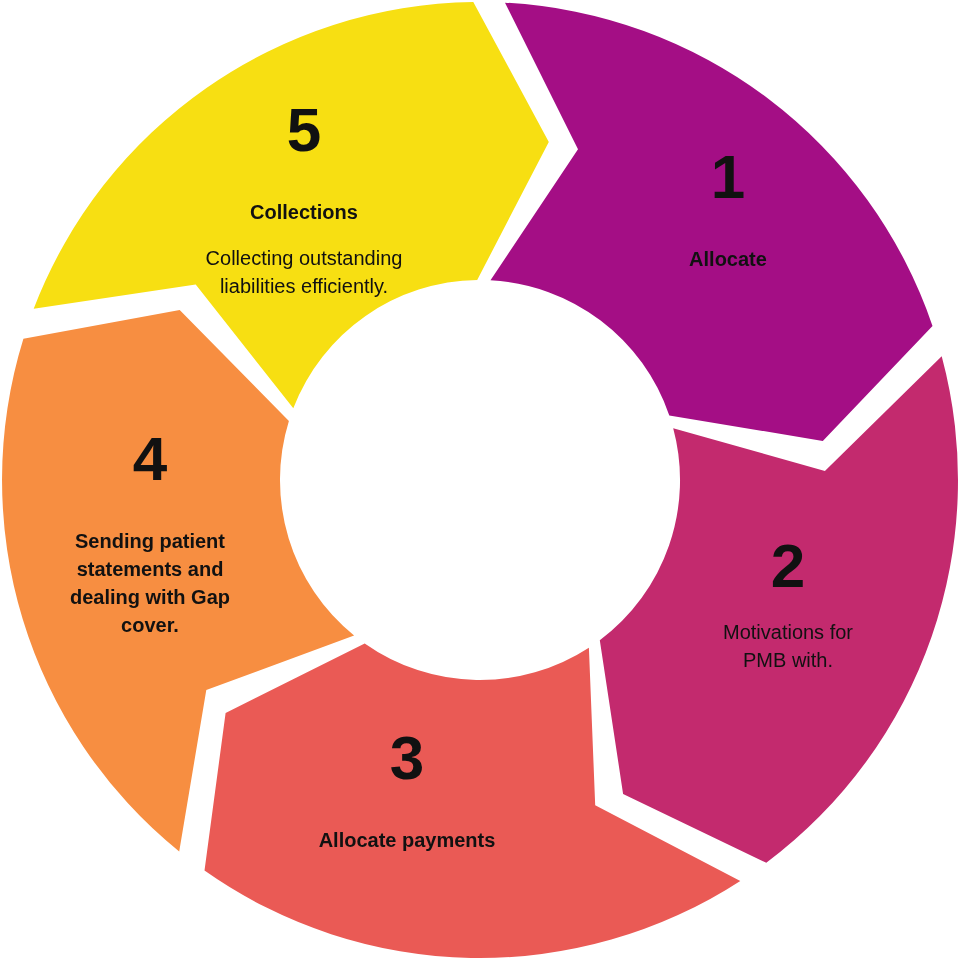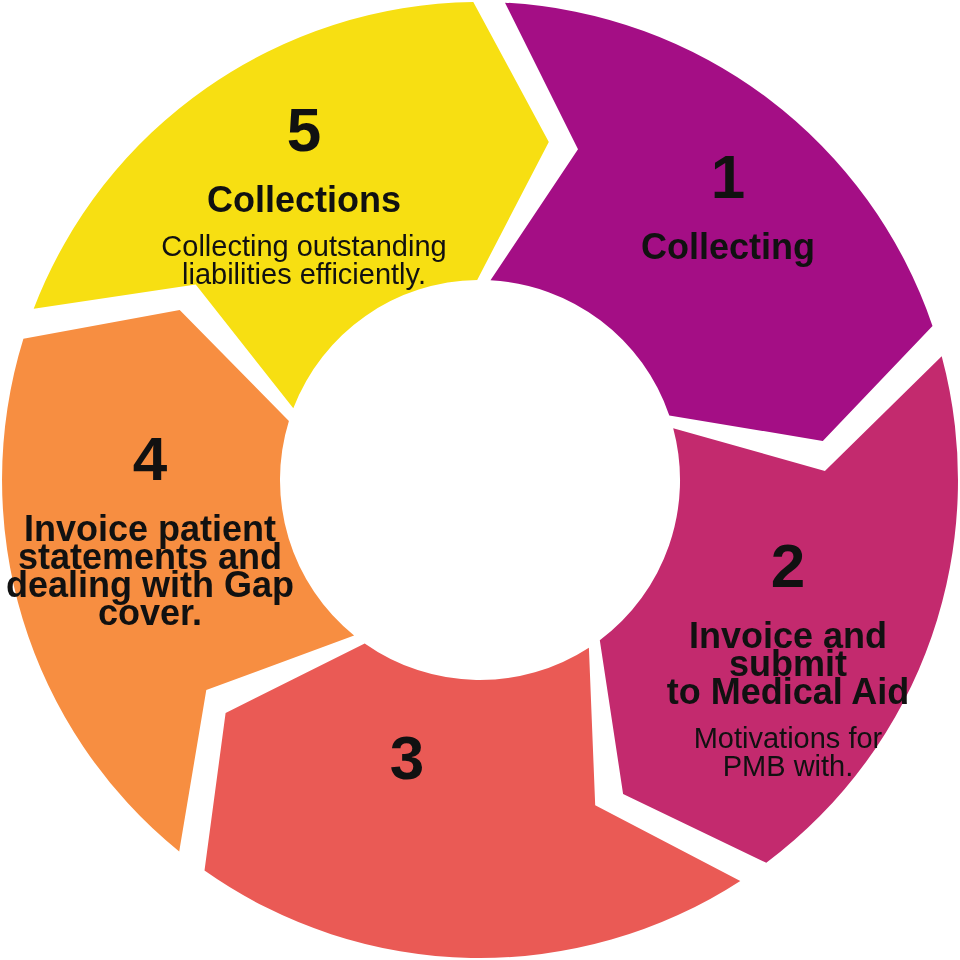--- a/index.html
+++ b/index.html
@@ -3,22 +3,22 @@
 <meta charset="utf-8">
 <style>
   html,body{margin:0;padding:0;background:#ffffff;}
   .stage{
     position:relative;width:960px;height:960px;background:#ffffff;overflow:hidden;
     font-family:"Liberation Sans","DejaVu Sans",sans-serif;color:#111111;
   }
   .wheel{position:absolute;left:0;top:0;width:960px;height:960px;}
   .label{position:absolute;text-align:center;white-space:pre-line;}
   .num{font-size:62px;font-weight:700;line-height:68px;}
-  .title{font-size:36px;font-weight:700;line-height:28px;margin-top:4px;}
-  .desc{font-size:29px;font-weight:400;line-height:28px;}
+  .title{font-size:20px;font-weight:700;line-height:28px;margin-top:16px;}
+  .desc{font-size:20px;font-weight:400;line-height:28px;}
   .label-1{left:578px;top:125px;width:300px;}
   .label-2{left:638px;top:514px;width:300px;}
   .label-3{left:227px;top:706px;width:360px;}
   .label-4{left:0px;top:407px;width:300px;}
   .label-5{left:144px;top:78px;width:320px;}
 </style>
 </head>
 <body>
 
 <div class="stage">
@@ -26,38 +26,37 @@
   <svg class="wheel" viewBox="0 0 960 960" aria-hidden="true">
     <path d="M 505.0 2.7 A 478 478 0 0 1 932.5 325.9 L 822.8 440.9 L 669.3 415.5 A 200 200 0 0 0 490.5 280.3 L 578.0 149.2 Z" fill="#a40e85"></path>
     <path d="M 941.7 356.3 A 478 478 0 0 1 766.3 862.8 L 623.1 793.9 L 599.8 640.2 A 200 200 0 0 0 673.2 428.2 L 824.9 471.0 Z" fill="#c32a6e"></path>
     <path d="M 740.3 880.9 A 478 478 0 0 1 204.5 870.6 L 225.6 713.1 L 364.7 643.4 A 200 200 0 0 0 588.9 647.7 L 595.2 805.2 Z" fill="#ea5a55"></path>
     <path d="M 179.2 851.5 A 478 478 0 0 1 23.4 338.7 L 179.7 310.1 L 288.9 420.9 A 200 200 0 0 0 354.1 635.4 L 206.3 690.0 Z" fill="#f78e41"></path>
     <path d="M 33.7 308.7 A 478 478 0 0 1 473.3 2.0 L 548.8 141.9 L 477.2 280.0 A 200 200 0 0 0 293.3 408.3 L 195.7 284.6 Z" fill="#f7df12"></path>
   </svg>
 
   <div class="label label-1">
     <div class="num">1</div>
-    <div class="title">Collecting</div>
+    <div class="title">Allocate</div>
   </div>
 
   <div class="label label-2">
     <div class="num">2</div>
-    <div class="title">Invoice and submit
-to Medical Aid</div>
     <div class="desc">Motivations for
 PMB with.</div>
   </div>
 
   <div class="label label-3">
     <div class="num">3</div>
+    <div class="title">Allocate payments</div>
   </div>
 
   <div class="label label-4">
     <div class="num">4</div>
-    <div class="title">Invoice patient
+    <div class="title">Sending patient
 statements and
 dealing with Gap
 cover.</div>
     <div class="desc"></div>
   </div>
 
   <div class="label label-5">
     <div class="num">5</div>
     <div class="title">Collections</div>
     <div class="desc">Collecting outstanding

